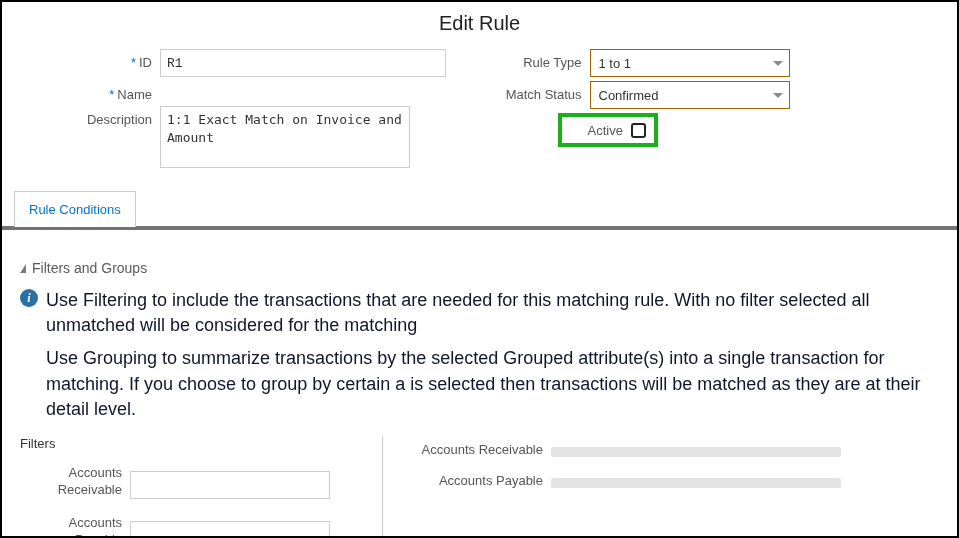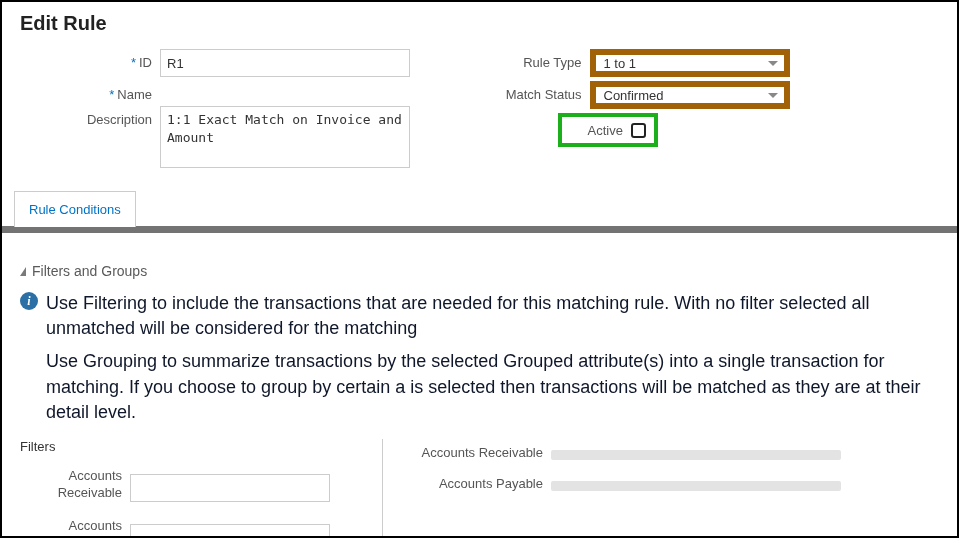--- a/index.html
+++ b/index.html
@@ -13,23 +13,24 @@
   color: #333;
   background: #fff;
   width: 959px;
   height: 538px;
   border: 2px solid #000;
   overflow: hidden;
   position: relative;
 }
 .page-title {
   font-size: 20px;
-  font-weight: bold;
+  font-weight: normal;
   padding: 10px 18px 6px 18px;
   color: #222;
+  text-align: center;
 }
 .form-area {
   display: flex;
   padding: 8px 18px 18px 18px;
 }
 .form-col {
   flex: 1;
 }
 .form-row {
   display: flex;
@@ -42,41 +43,42 @@
   padding-right: 8px;
   padding-top: 6px;
   color: #555;
   font-size: 13px;
 }
 .req {
   color: #0073c7;
   margin-right: 3px;
 }
 .text-input {
-  width: 250px;
+  width: 286px;
   height: 28px;
   border: 1px solid #ccc;
   padding: 0 6px;
   font-size: 13px;
   color: #333;
+  font-family: Liberation Mono, monospace;
 }
 .textarea-input {
   width: 250px;
   height: 62px;
   border: 1px solid #ccc;
   padding: 4px 6px;
   font-size: 13px;
   color: #333;
   resize: none;
   line-height: 1.4;
 }
 .select-wrap {
   width: 200px;
   height: 28px;
-  border: 6px solid #a16207;
+  border: 1px solid #a16207;
   display: flex;
   align-items: center;
   justify-content: space-between;
   padding: 0 6px 0 8px;
   background: #fff;
   cursor: pointer;
 }
 .select-wrap .caret {
   width: 0;
   height: 0;
@@ -96,21 +98,21 @@
   margin-right: 8px;
 }
 .checkbox-box {
   width: 15px;
   height: 15px;
   border: 2px solid #222;
   border-radius: 3px;
   display: inline-block;
 }
 .tabs {
-  border-bottom: 7px solid #737373;
+  border-bottom: 4px solid #737373;
   padding-left: 12px;
 }
 .tab {
   display: inline-block;
   padding: 10px 14px;
   border: 1px solid #ccc;
   border-bottom: none;
   background: #fff;
   color: #0073c7;
   font-size: 13px;

